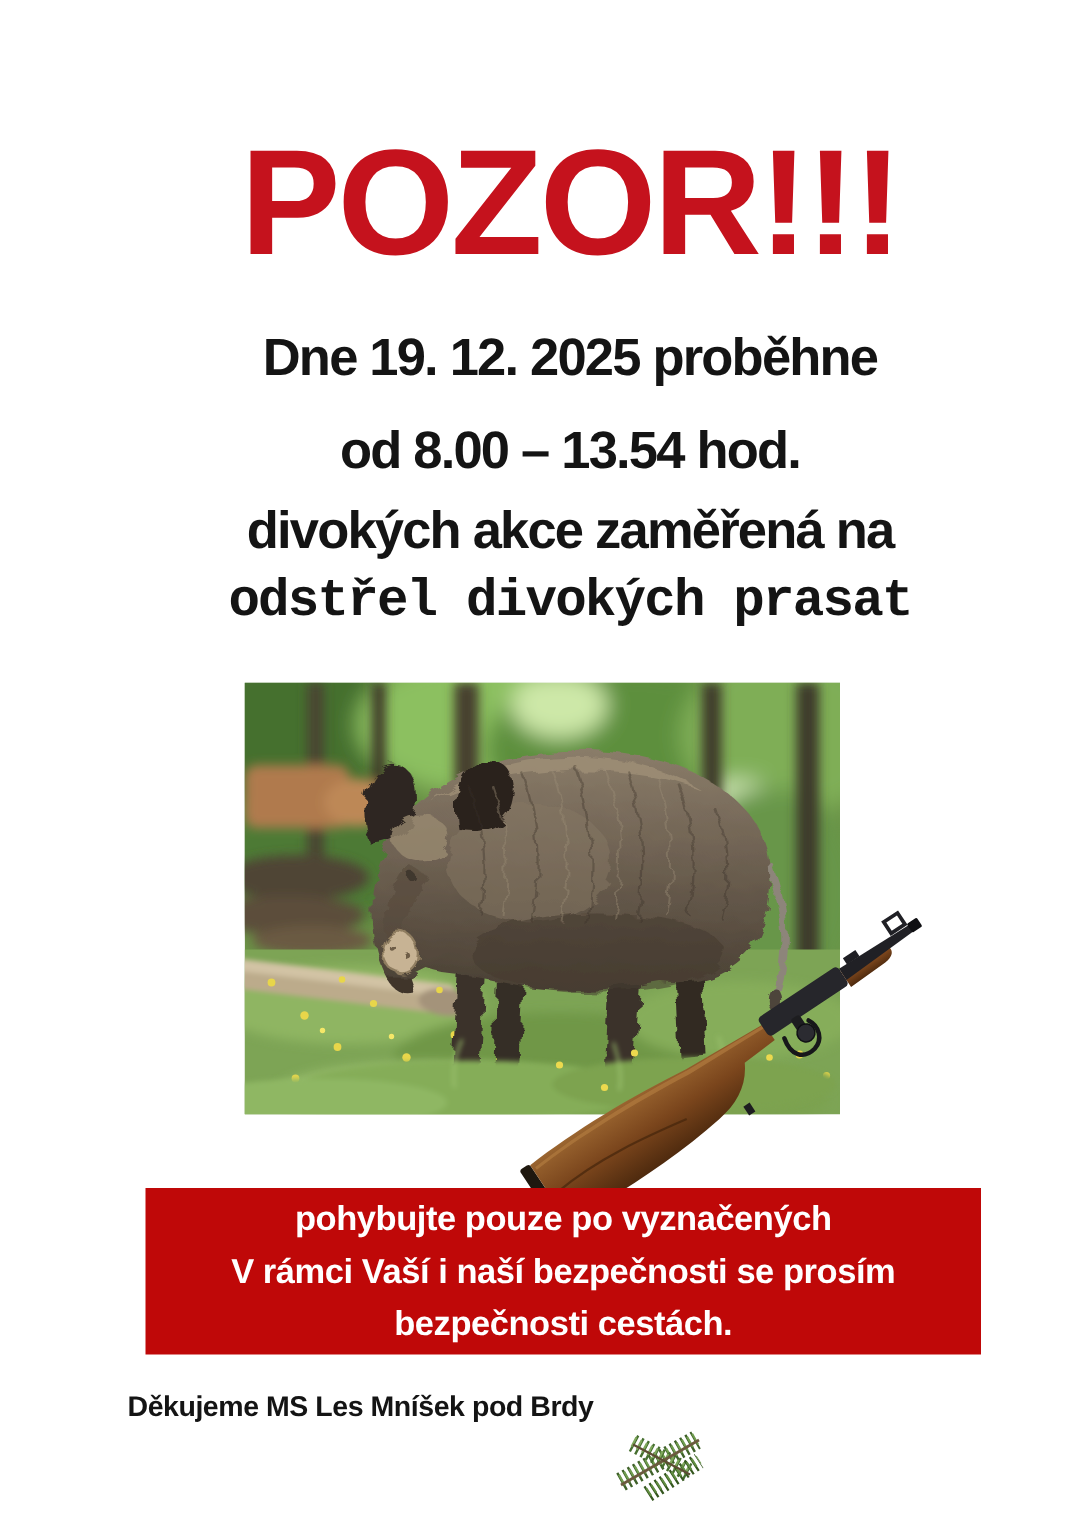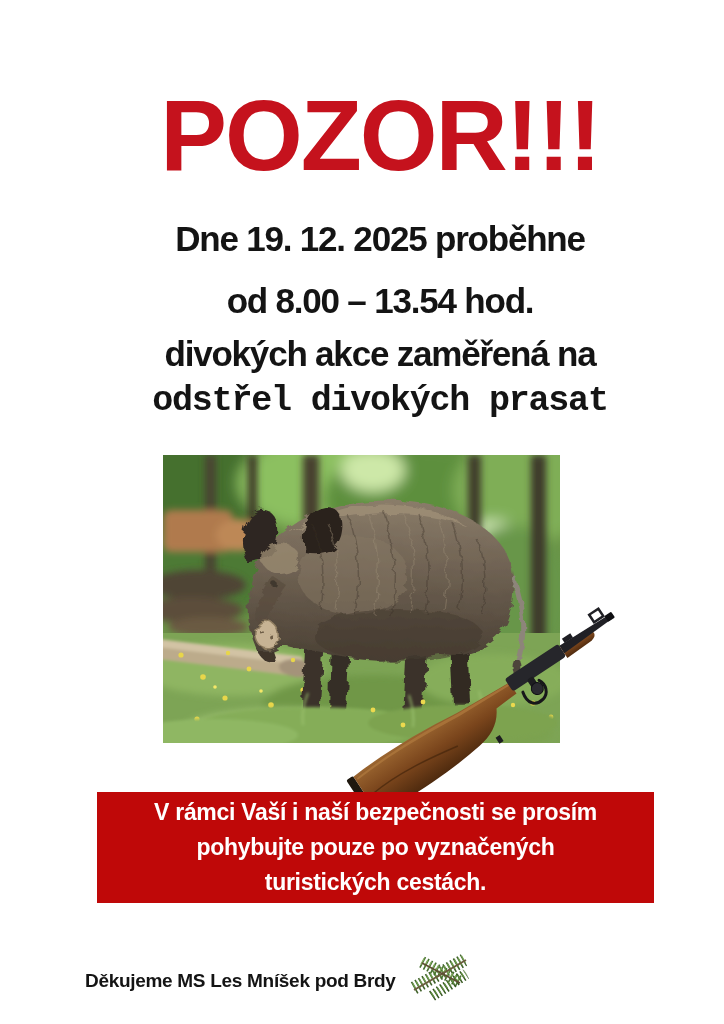--- a/index.html
+++ b/index.html
@@ -48,21 +48,21 @@
   }
   .banner-line{
     color:#ffffff;
     font-weight:bold;
     font-size:23px;
     line-height:35px;
     letter-spacing:-0.3px;
     white-space:nowrap;
   }
   .footer-thanks{
-    left:85px;top:970px;
+    left:85px;top:928px;
     font-size:19px;
     font-weight:bold;
     letter-spacing:-0.3px;
     white-space:nowrap;
   }
   .branch{
     left:404px;top:938px;width:70px;height:64px;
   }
 </style>
 </head>
@@ -248,23 +248,23 @@
         <path d="M252,11 L280,12 C286,12.5 288,15 288,17.5 C288,20 286,22.5 280,23 L252,24 Z" fill="url(#wood)"></path>
         <path d="M252,9.5 L310,11 L310,16 L252,18.5 Z" fill="#202025"></path>
         <rect x="306" y="9.5" width="8" height="7" rx="1" fill="#0f0f12"></rect>
         <path d="M294,0 L305,0 L305,9 L294,9 Z" fill="none" stroke="#202025" stroke-width="2.5"></path>
         <rect x="258" y="5" width="10" height="5" fill="#1f1f24"></rect>
       </g>
     </svg>
   </div>
 
   <div class="abs banner">
+    <div class="banner-line">pohybujte pouze po vyznačených</div>
     <div class="banner-line">V rámci Vaší i naší bezpečnosti se prosím</div>
-    <div class="banner-line">pohybujte pouze po vyznačených</div>
-    <div class="banner-line">turistických cestách.</div>
+    <div class="banner-line">bezpečnosti cestách.</div>
   </div>
 
   <div class="abs footer-thanks">Děkujeme MS Les Mníšek pod Brdy</div>
 
   <div class="abs branch">
     <svg width="70" height="64" viewBox="0 0 70 64" xmlns="http://www.w3.org/2000/svg">
       <g stroke-linecap="butt" fill="none">
         <path d="M10,50 L60,22" stroke="#3f6129" stroke-width="13" stroke-dasharray="1.6 2.4"></path>
         <path d="M10,49 L60,21" stroke="#6f9c4e" stroke-width="8" stroke-dasharray="1.4 2.6"></path>
         <path d="M18,24 L56,44" stroke="#466f2f" stroke-width="12" stroke-dasharray="1.6 2.4"></path>

